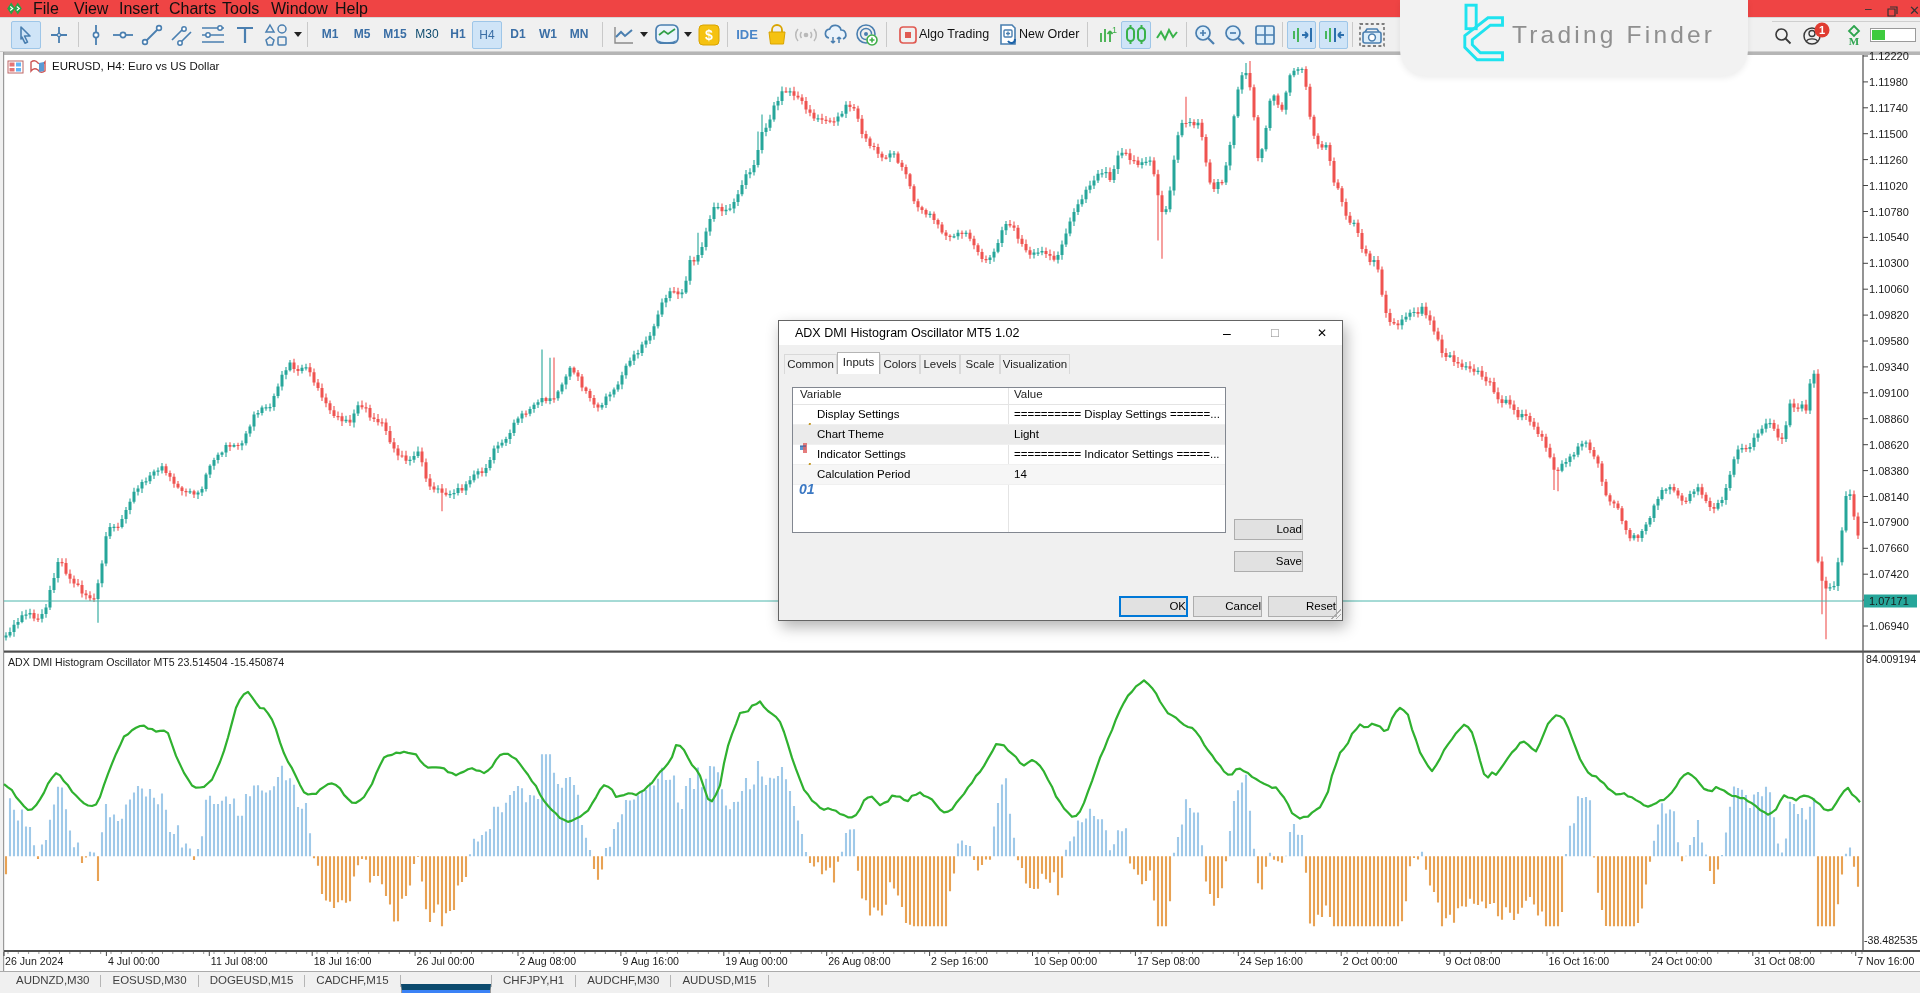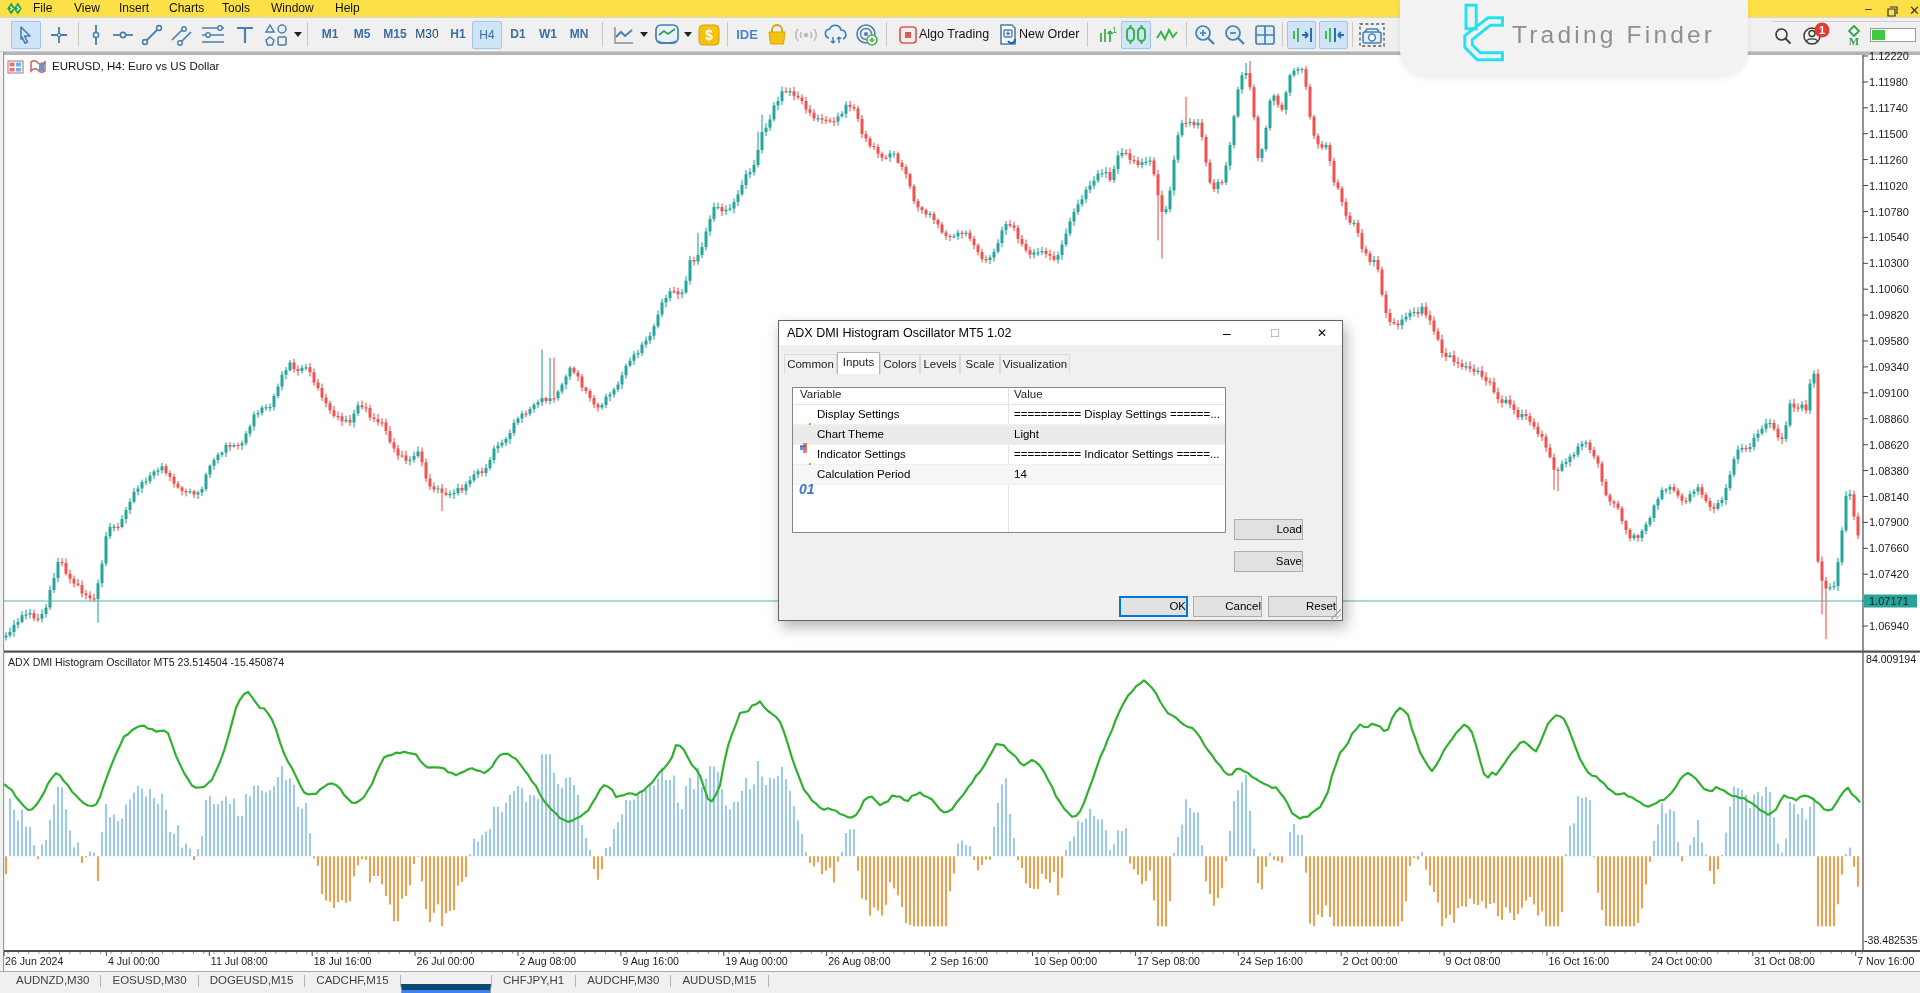--- a/index.html
+++ b/index.html
@@ -1,22 +1,22 @@
 <!DOCTYPE html>
 <html><head><meta charset="utf-8"><style>
 * {margin:0;padding:0;box-sizing:border-box}
 html,body {width:1920px;height:993px;overflow:hidden;font-family:"Liberation Sans",sans-serif;background:#f0f0f0;position:relative}
-#menubar {position:absolute;left:0;top:0;width:1920px;height:18px;background:#fde047;border-bottom:1px solid #d7d7d7;font-size:12px;color:#111}
+#menubar {position:absolute;left:0;top:0;width:1920px;height:18px;background:#ef4444;border-bottom:1px solid #d7d7d7;font-size:16px;color:#111}
 #toolbar {position:absolute;left:0;top:18px;width:1920px;height:34px;background:#f0f0f0;border-bottom:1px solid #cfcfcf}
 #chart {position:absolute;left:3px;top:52px}
 .ax {font-family:"Liberation Sans",sans-serif;font-size:11px;fill:#1a1a1a}
 .tx {font-family:"Liberation Sans",sans-serif;font-size:10.6px;fill:#1a1a1a}
 .sym {font-family:"Liberation Sans",sans-serif;font-size:11.5px;fill:#111}
 #dlg {position:absolute;left:778px;top:320px;width:565px;height:301px;background:#f0f0f0;border:1px solid #646464;box-shadow:3px 6px 14px rgba(0,0,0,.3);font-size:11.5px}
-#dlg-title {position:absolute;left:0;top:0;width:100%;height:24px;background:#fff;color:#000;font-size:12.5px;line-height:24px;padding-left:8px}
+#dlg-title {position:absolute;left:0;top:0;width:100%;height:24px;background:#fff;color:#000;font-size:12.5px;line-height:24px;padding-left:16px}
 .dlg-min {position:absolute;left:444px;top:0;font-size:14px}
 .dlg-max {position:absolute;left:492px;top:0;color:#888;font-size:13px}
 .dlg-x {position:absolute;left:538px;top:0;font-size:12px}
 #dlg-tabs {position:absolute;left:5px;top:33px;height:20px;display:flex}
 .tab {height:20px;border:1px solid #d9d9d9;border-bottom:none;background:#f0f0f0;text-align:center;line-height:19px;font-size:11.5px;color:#222}
 .tab.active {background:#fff;height:22px;margin-top:-2px;border-color:#b5b5b5;position:relative;z-index:2}
 #dlg-table {position:absolute;left:13px;top:66px;width:434px;height:146px;background:#fff;border:1px solid #828790;overflow:hidden}
 .hdr {position:absolute;left:0;top:0;width:100%;height:17px;font-size:11.5px;color:#222;border-bottom:1px solid #e4e4e4}
 #dlg-table:before {content:"";position:absolute;left:215px;top:0;width:1px;height:100%;background:#e4e4e4}
 .row {position:absolute;left:0;width:100%;height:20px;font-size:11.5px;color:#000;border-bottom:1px solid #f0f0f0}

